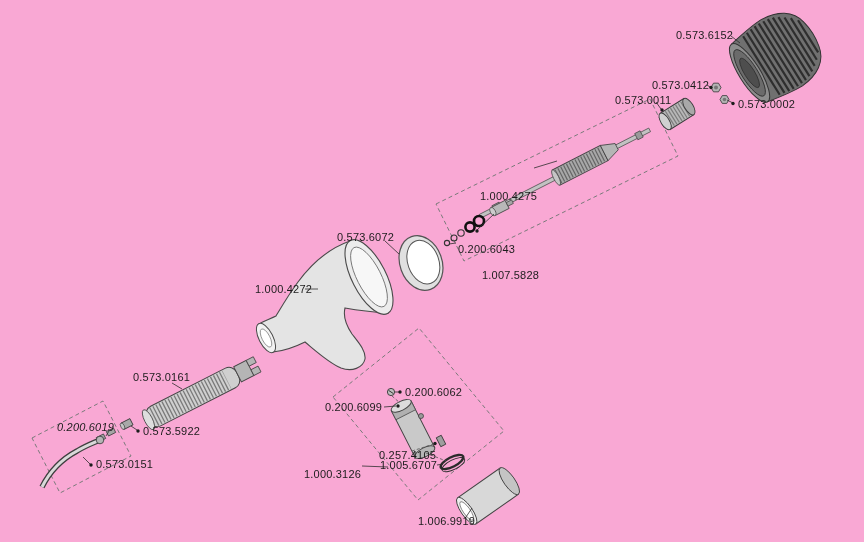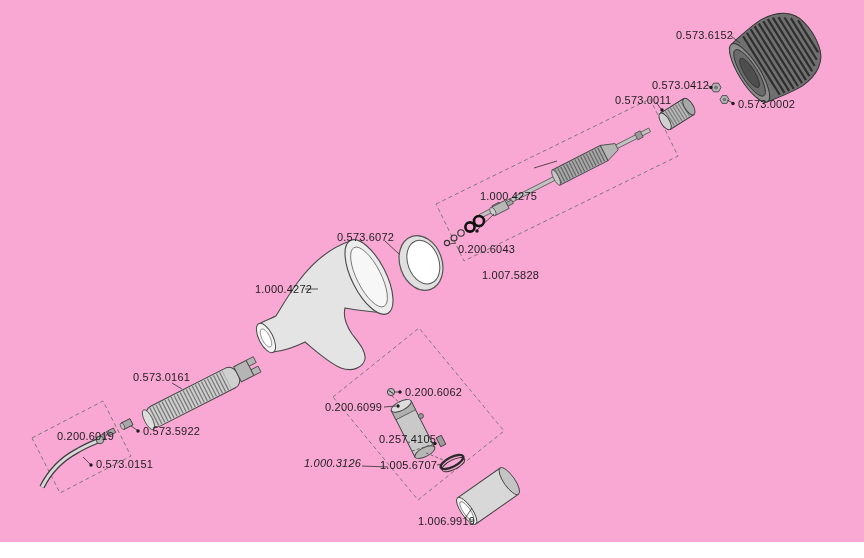--- a/index.html
+++ b/index.html
@@ -225,22 +225,22 @@
 <div class="plabel" style="left:652px;top:79px;">0.573.0412</div>
 <div class="plabel" style="left:615px;top:94px;">0.573.0011</div>
 <div class="plabel" style="left:738px;top:98px;">0.573.0002</div>
 <div class="plabel" style="left:480px;top:162px;margin-top:28px;">1.000.4275</div>
 <div class="plabel" style="left:482px;top:224px;margin-top:45px;">1.007.5828</div>
 <div class="plabel" style="left:458px;top:243px;">0.200.6043</div>
 <div class="plabel" style="left:337px;top:231px;">0.573.6072</div>
 <div class="plabel" style="left:255px;top:283px;">1.000.4272</div>
 <div class="plabel" style="left:133px;top:371px;">0.573.0161</div>
 <div class="plabel" style="left:143px;top:425px;">0.573.5922</div>
-<div class="plabel" style="left:57px;top:430px;">0.200.6019</div>
+<div class="plabel" style="left:57px;top:421px;font-style:italic;">0.200.6019</div>
 <div class="plabel" style="left:96px;top:458px;text-align:right;">0.573.0151</div>
 <div class="plabel" style="left:405px;top:386px;">0.200.6062</div>
 <div class="plabel" style="left:325px;top:401px;">0.200.6099</div>
-<div class="plabel" style="left:355px;top:433px;padding-left:24px;">0.257.4105</div>
+<div class="plabel" style="left:355px;top:449px;padding-left:24px;">0.257.4105</div>
 <div class="plabel" style="left:380px;top:459px;">1.005.6707</div>
-<div class="plabel" style="left:304px;top:457px;font-style:italic;">1.000.3126</div>
+<div class="plabel" style="left:304px;top:468px;">1.000.3126</div>
 <div class="plabel" style="left:418px;top:515px;">1.006.9919</div>
 
 </div>
 
 </body></html>

